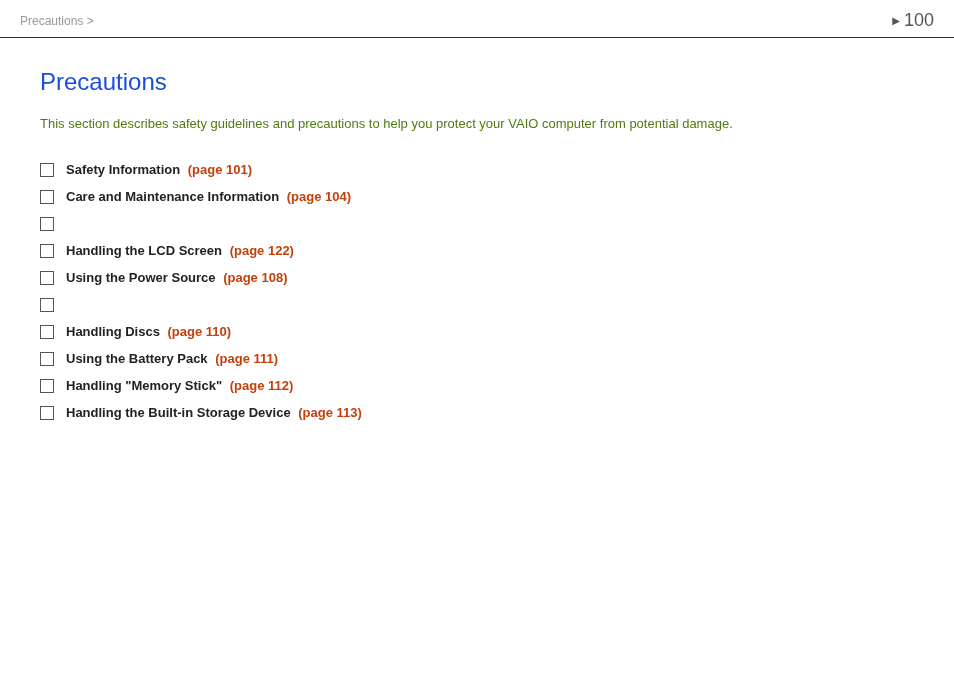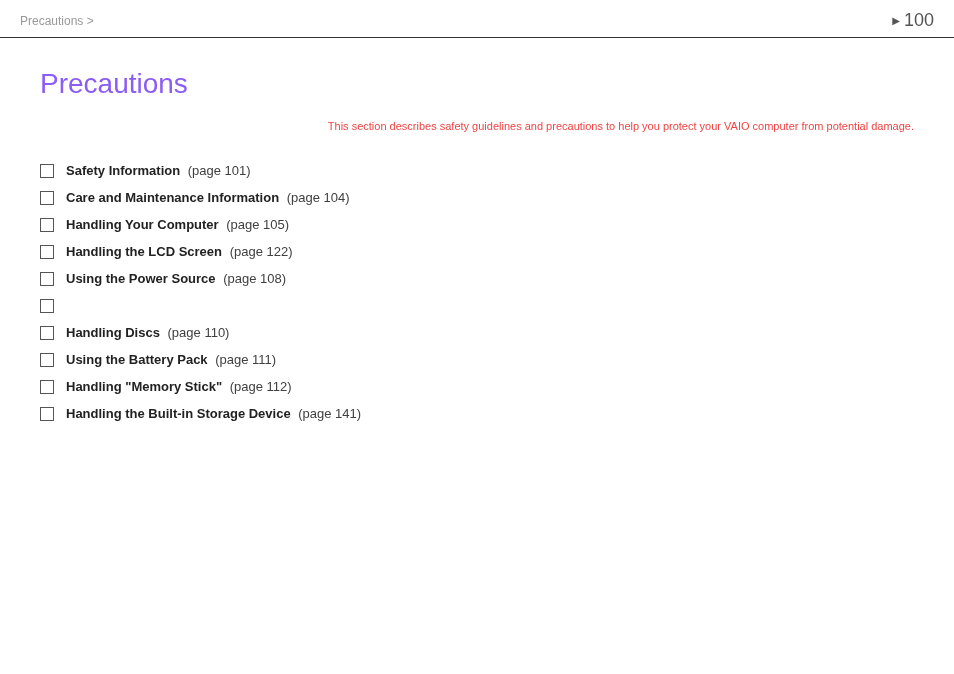--- a/index.html
+++ b/index.html
@@ -43,32 +43,31 @@
       content: '▶';
       font-size: 10px;
       color: #555555;
     }
 
     .main-content {
       padding: 30px 40px 30px 40px;
     }
 
     .page-title {
-      font-size: 28px;
+      font-size: 24px;
       font-weight: normal;
-      color: #8b5cf6;
+      color: #1d4ed8;
       margin-bottom: 18px;
     }
 
     .intro-text {
-      font-size: 11px;
-      color: #ef4444;
+      font-size: 13px;
+      color: #4d7c0f;
       margin-bottom: 28px;
       line-height: 1.5;
-      text-align: right;
     }
 
     .toc-list {
       list-style: none;
       padding: 0;
     }
 
     .toc-list li {
       display: flex;
       align-items: flex-start;
@@ -85,22 +84,22 @@
       margin-right: 12px;
       margin-top: 1px;
     }
 
     .toc-label {
       font-weight: bold;
       color: #222222;
     }
 
     .toc-link {
-      color: #404040;
-      font-weight: normal;
+      color: #c2410c;
+      font-weight: bold;
       text-decoration: none;
       margin-left: 4px;
     }
   </style>
 </head>
 <body>
 
 <div class="header-bar">
   <span class="breadcrumb-text">Precautions &gt;</span>
   <span class="page-number">100</span>
@@ -114,21 +113,20 @@
   <li>
         <span class="checkbox-icon"></span>
         <span class="toc-label">Safety Information <a class="toc-link" href="#">(page 101)</a></span>
       </li>
       <li>
         <span class="checkbox-icon"></span>
         <span class="toc-label">Care and Maintenance Information <a class="toc-link" href="#">(page 104)</a></span>
       </li>
       <li>
         <span class="checkbox-icon"></span>
-        <span class="toc-label">Handling Your Computer <a class="toc-link" href="#">(page 105)</a></span>
       </li>
       <li>
         <span class="checkbox-icon"></span>
         <span class="toc-label">Handling the LCD Screen <a class="toc-link" href="#">(page 122)</a></span>
       </li>
       <li>
         <span class="checkbox-icon"></span>
         <span class="toc-label">Using the Power Source <a class="toc-link" href="#">(page 108)</a></span>
       </li>
       <li>
@@ -141,16 +139,16 @@
       <li>
         <span class="checkbox-icon"></span>
         <span class="toc-label">Using the Battery Pack <a class="toc-link" href="#">(page 111)</a></span>
       </li>
       <li>
         <span class="checkbox-icon"></span>
         <span class="toc-label">Handling "Memory Stick" <a class="toc-link" href="#">(page 112)</a></span>
       </li>
       <li>
         <span class="checkbox-icon"></span>
-        <span class="toc-label">Handling the Built-in Storage Device <a class="toc-link" href="#">(page 141)</a></span>
+        <span class="toc-label">Handling the Built-in Storage Device <a class="toc-link" href="#">(page 113)</a></span>
       </li>
     </ul>
 </div>
 
 </body></html>

